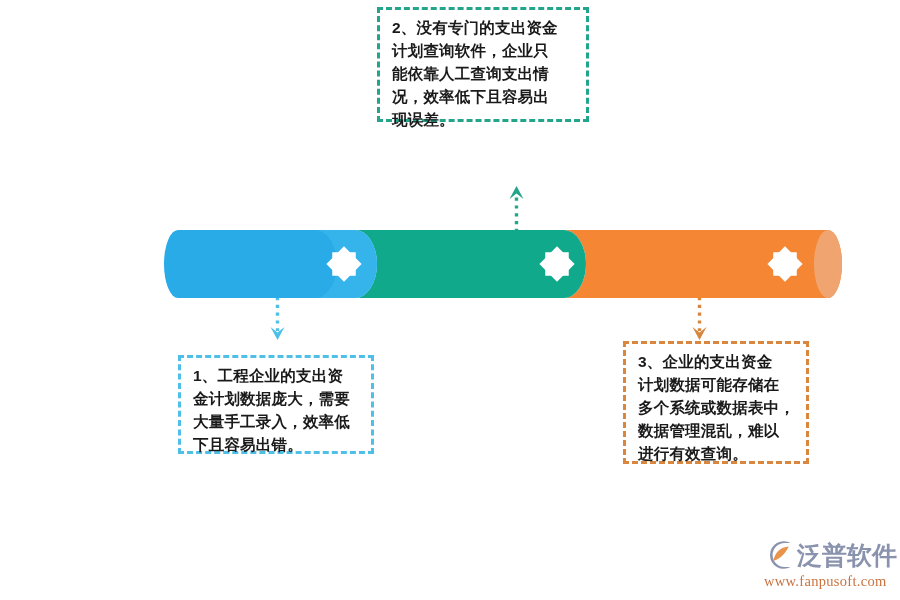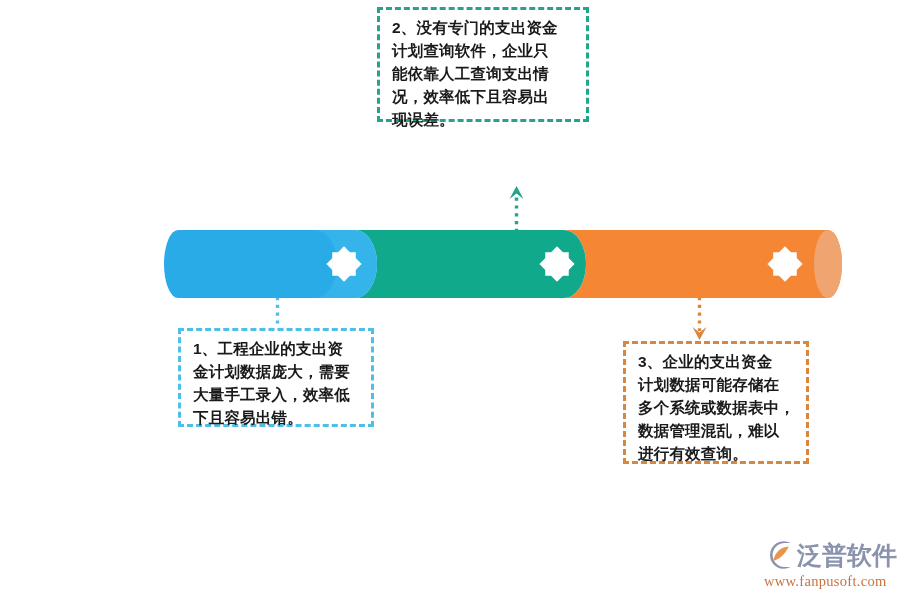--- a/index.html
+++ b/index.html
@@ -42,21 +42,21 @@
 
   #callout-2 {
     left: 377px;
     top: 7px;
     width: 212px;
     height: 115px;
     border: 3px dashed #22a58b;
   }
   #callout-1 {
     left: 178px;
-    top: 328px;
+    top: 355px;
     width: 196px;
     height: 99px;
     border: 3px dashed #4ec0e8;
   }
   #callout-3 {
     left: 623px;
     top: 341px;
     width: 186px;
     height: 123px;
     border: 3px dashed #d9863f;

